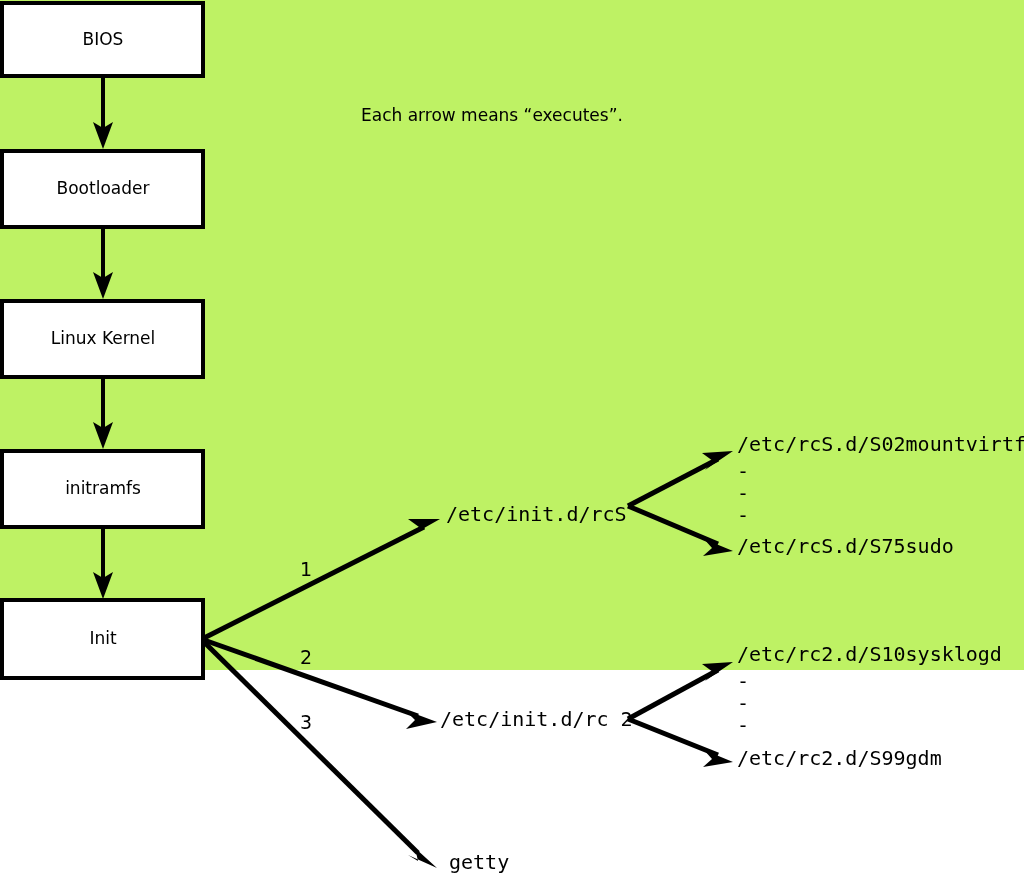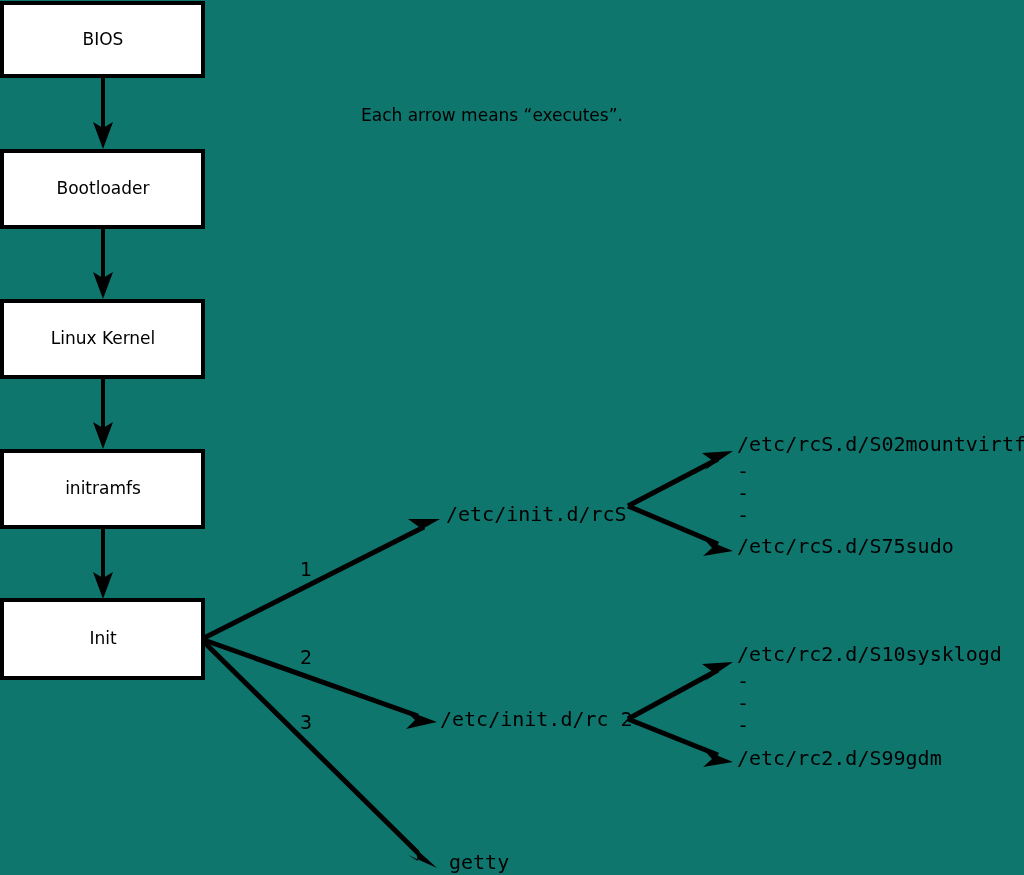--- a/index.html
+++ b/index.html
@@ -9,22 +9,22 @@
   }
   body {
     width: 1024px;
     height: 875px;
     overflow: hidden;
     font-family: "DejaVu Sans", sans-serif;
   }
   #diagram-root {
     position: relative;
     width: 1024px;
-    height: 875px;
-    background: #0f766e;
+    height: 670px;
+    background: #bef264;
   }
   svg#boot-diagram {
     display: block;
     width: 1024px;
     height: 875px;
   }
   .box-rect {
     fill: #ffffff;
     stroke: #000000;
     stroke-width: 4;

